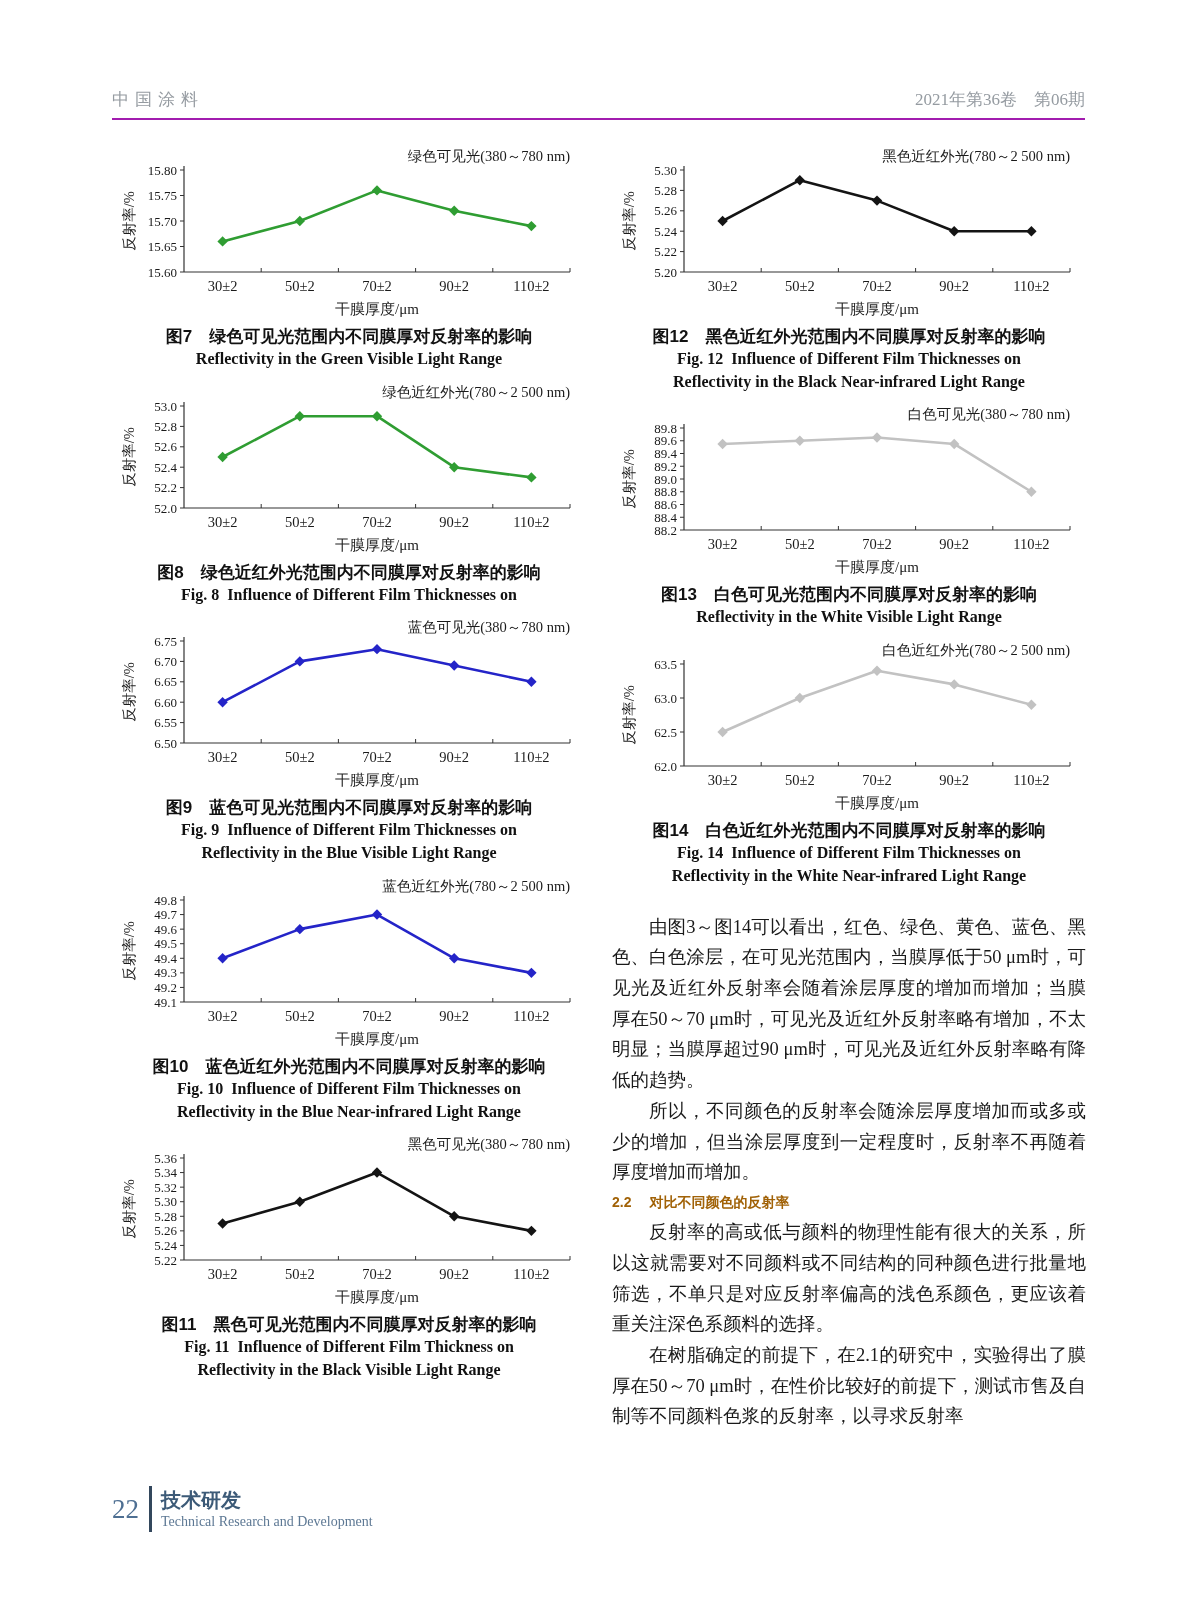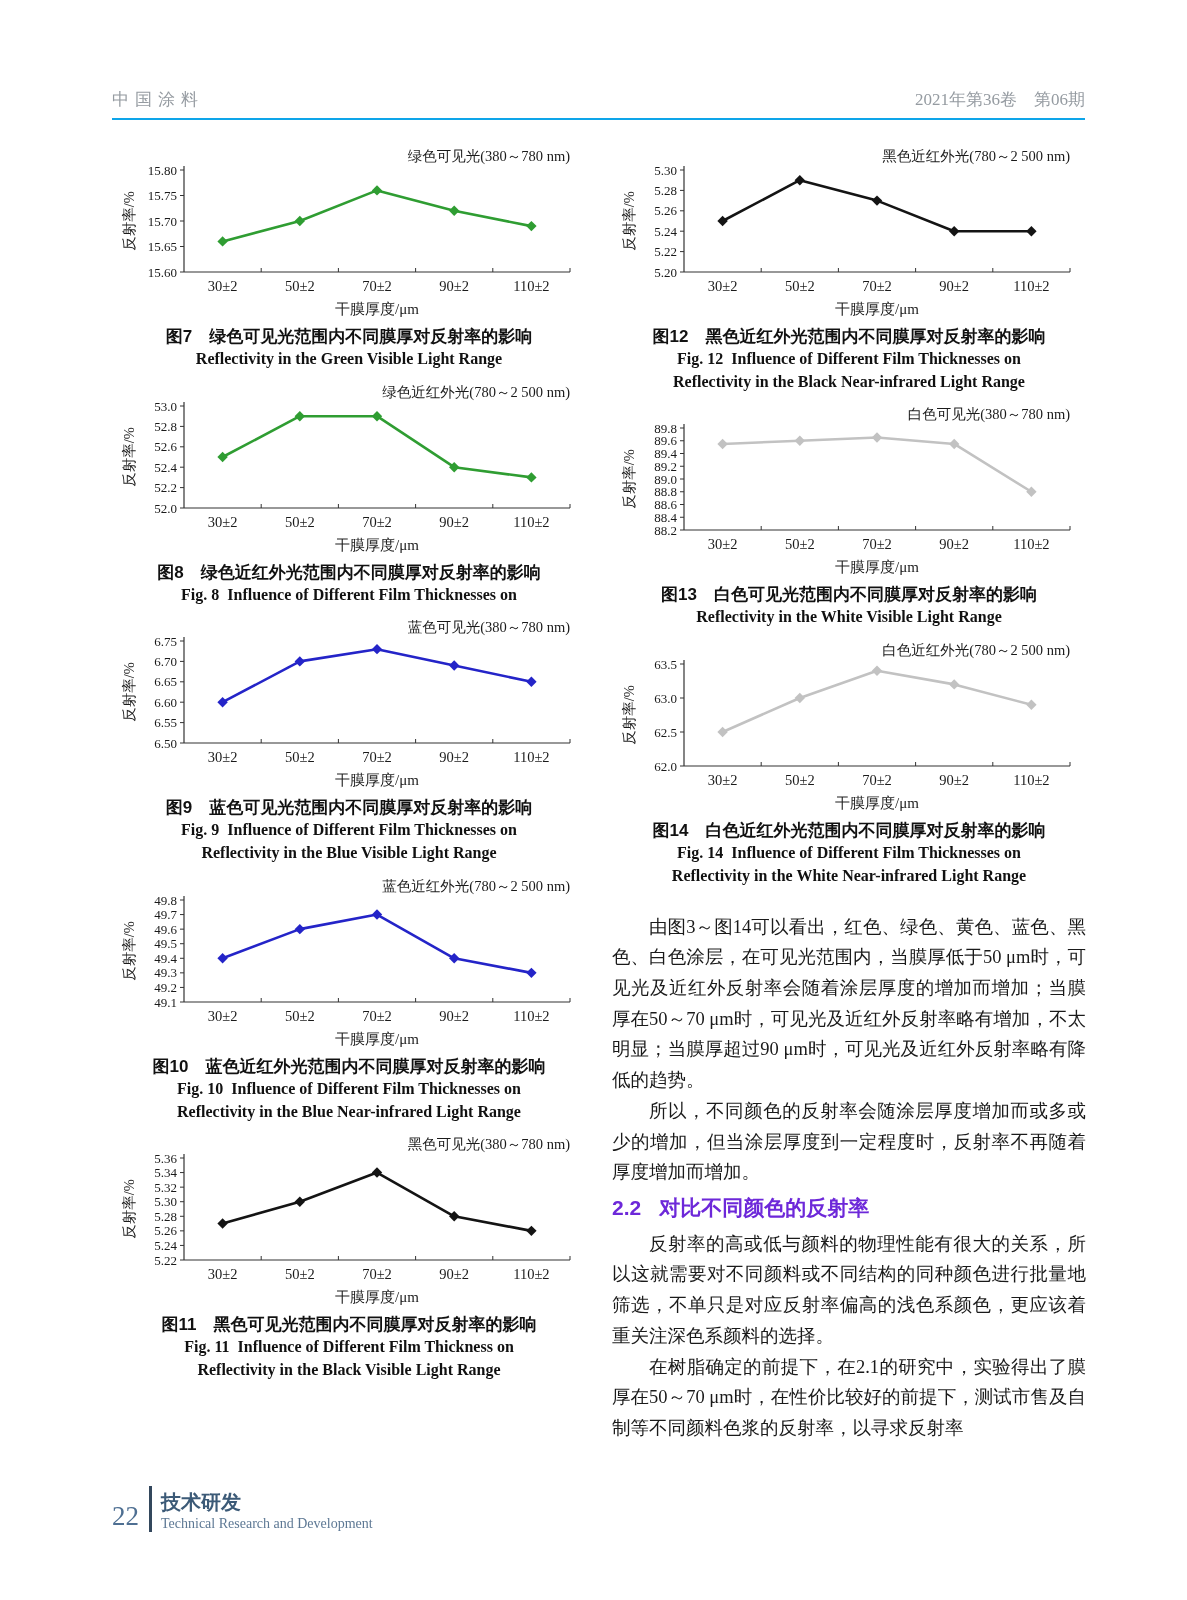--- a/index.html
+++ b/index.html
@@ -5,40 +5,40 @@
   html,body{margin:0;padding:0;}
   body{
     width:1187px;height:1600px;background:#ffffff;position:relative;
     font-family:"Liberation Serif","DejaVu Serif",serif;color:#1a1a1a;
     overflow:hidden;
   }
   .page{padding:88px 102px 0 112px;}
   .page-header{
     display:flex;justify-content:space-between;align-items:flex-end;
     color:#959ba1;font-size:17px;padding-bottom:7px;
-    border-bottom:2px solid #0ea5e9;
+    border-bottom:2px solid #a21caf;
   }
   .journal-name{letter-spacing:6px;}
   .columns{display:flex;gap:26px;margin-top:24px;}
   .col{width:474px;flex:0 0 474px;}
   figure{margin:0 0 9px 0;text-align:center;}
   .cap-zh{
     font-family:"Liberation Sans","DejaVu Sans",sans-serif;
     font-weight:bold;font-size:17px;margin-top:3px;color:#111;
   }
   .cap-en{font-weight:bold;font-size:16px;line-height:1.42;color:#111;}
   svg text{fill:#1a1a1a;font-family:"Liberation Serif","DejaVu Serif",serif;}
   .article{margin-top:24px;font-size:18.5px;line-height:1.66;text-align:justify;}
   .article p{margin:0;text-indent:2em;}
   .sec-heading{
     font-family:"Liberation Sans","DejaVu Sans",sans-serif;
-    color:#6d28d9;font-weight:bold;font-size:21px;margin:3px 0 3px 0;
+    color:#a16207;font-weight:bold;font-size:14px;margin:3px 0 3px 0;
   }
   .sec-heading .sec-num{margin-right:18px;}
-  .page-footer{position:absolute;left:112px;top:1486px;display:flex;align-items:flex-end;}
+  .page-footer{position:absolute;left:112px;top:1486px;display:flex;align-items:center;}
   .page-num{font-size:27px;color:#4e6f92;margin-right:10px;}
   .vbar{width:3px;height:46px;background:#33475c;margin-right:9px;}
   .footer-sec-zh{
     font-family:"Liberation Sans","DejaVu Sans",sans-serif;
     font-size:20px;font-weight:bold;color:#3c5a77;line-height:1.1;
   }
   .footer-sec-en{font-size:14px;color:#5d7894;margin-top:3px;}
 </style>
 </head>
 <body>

